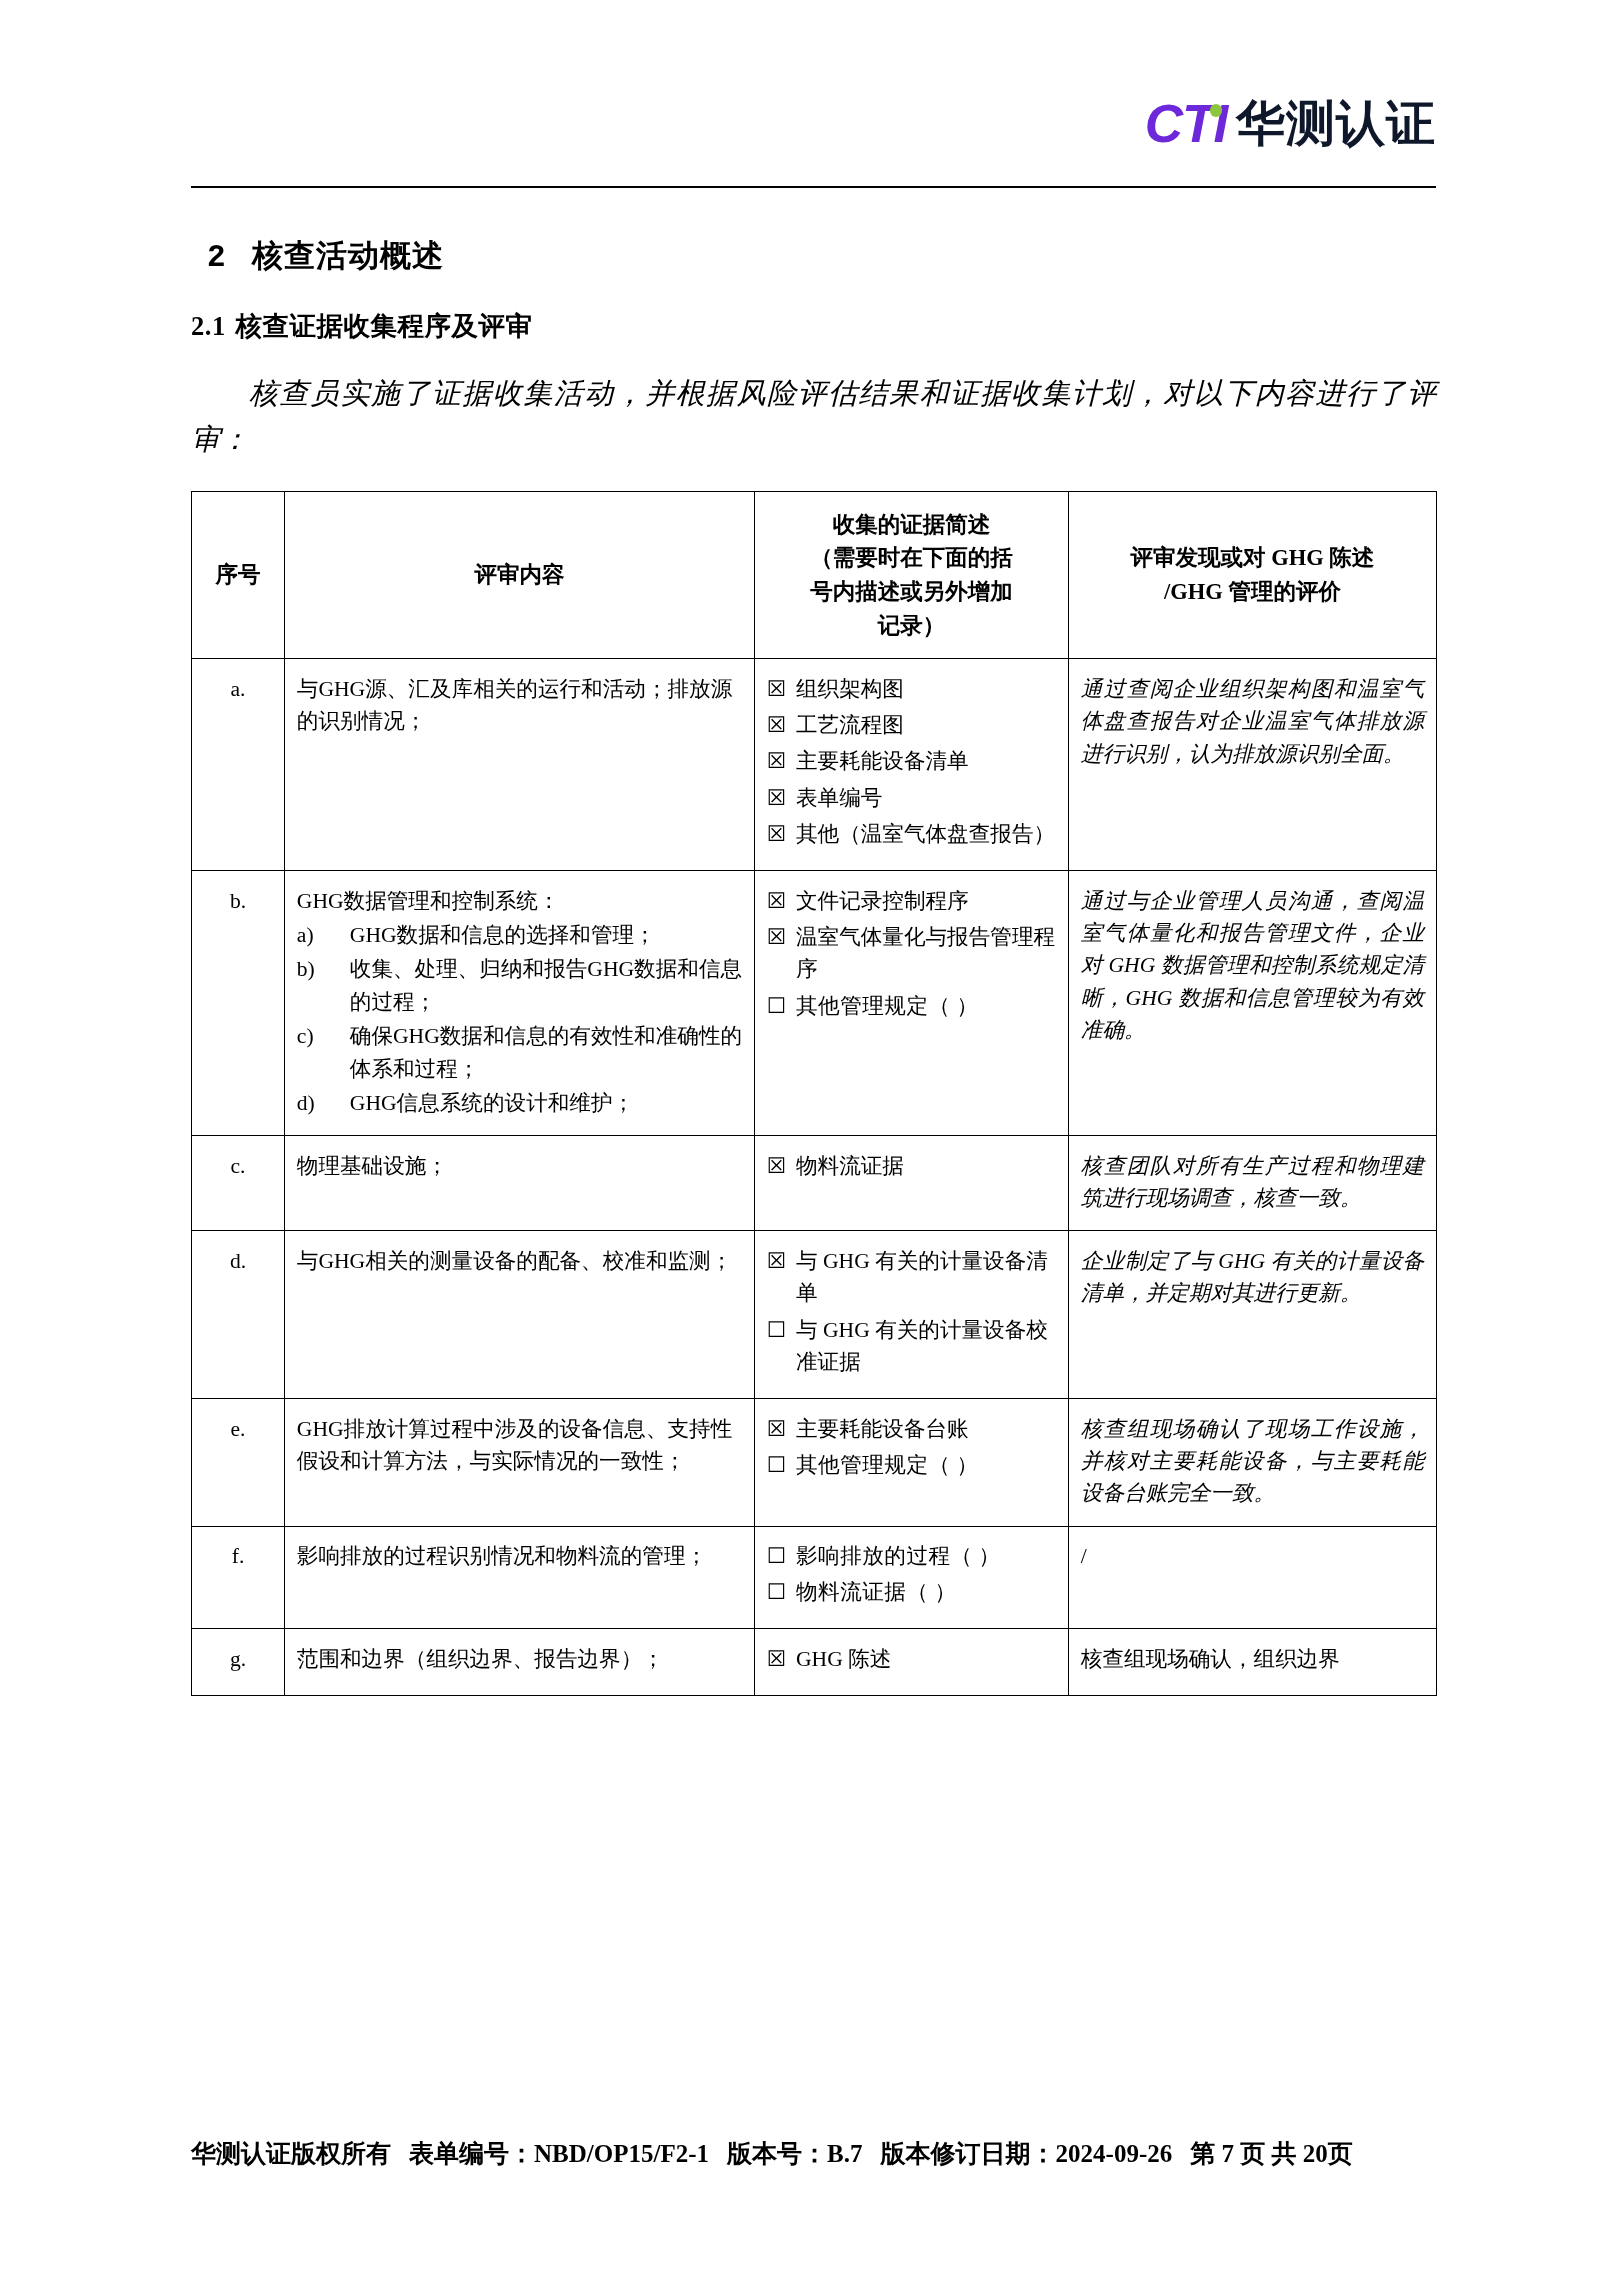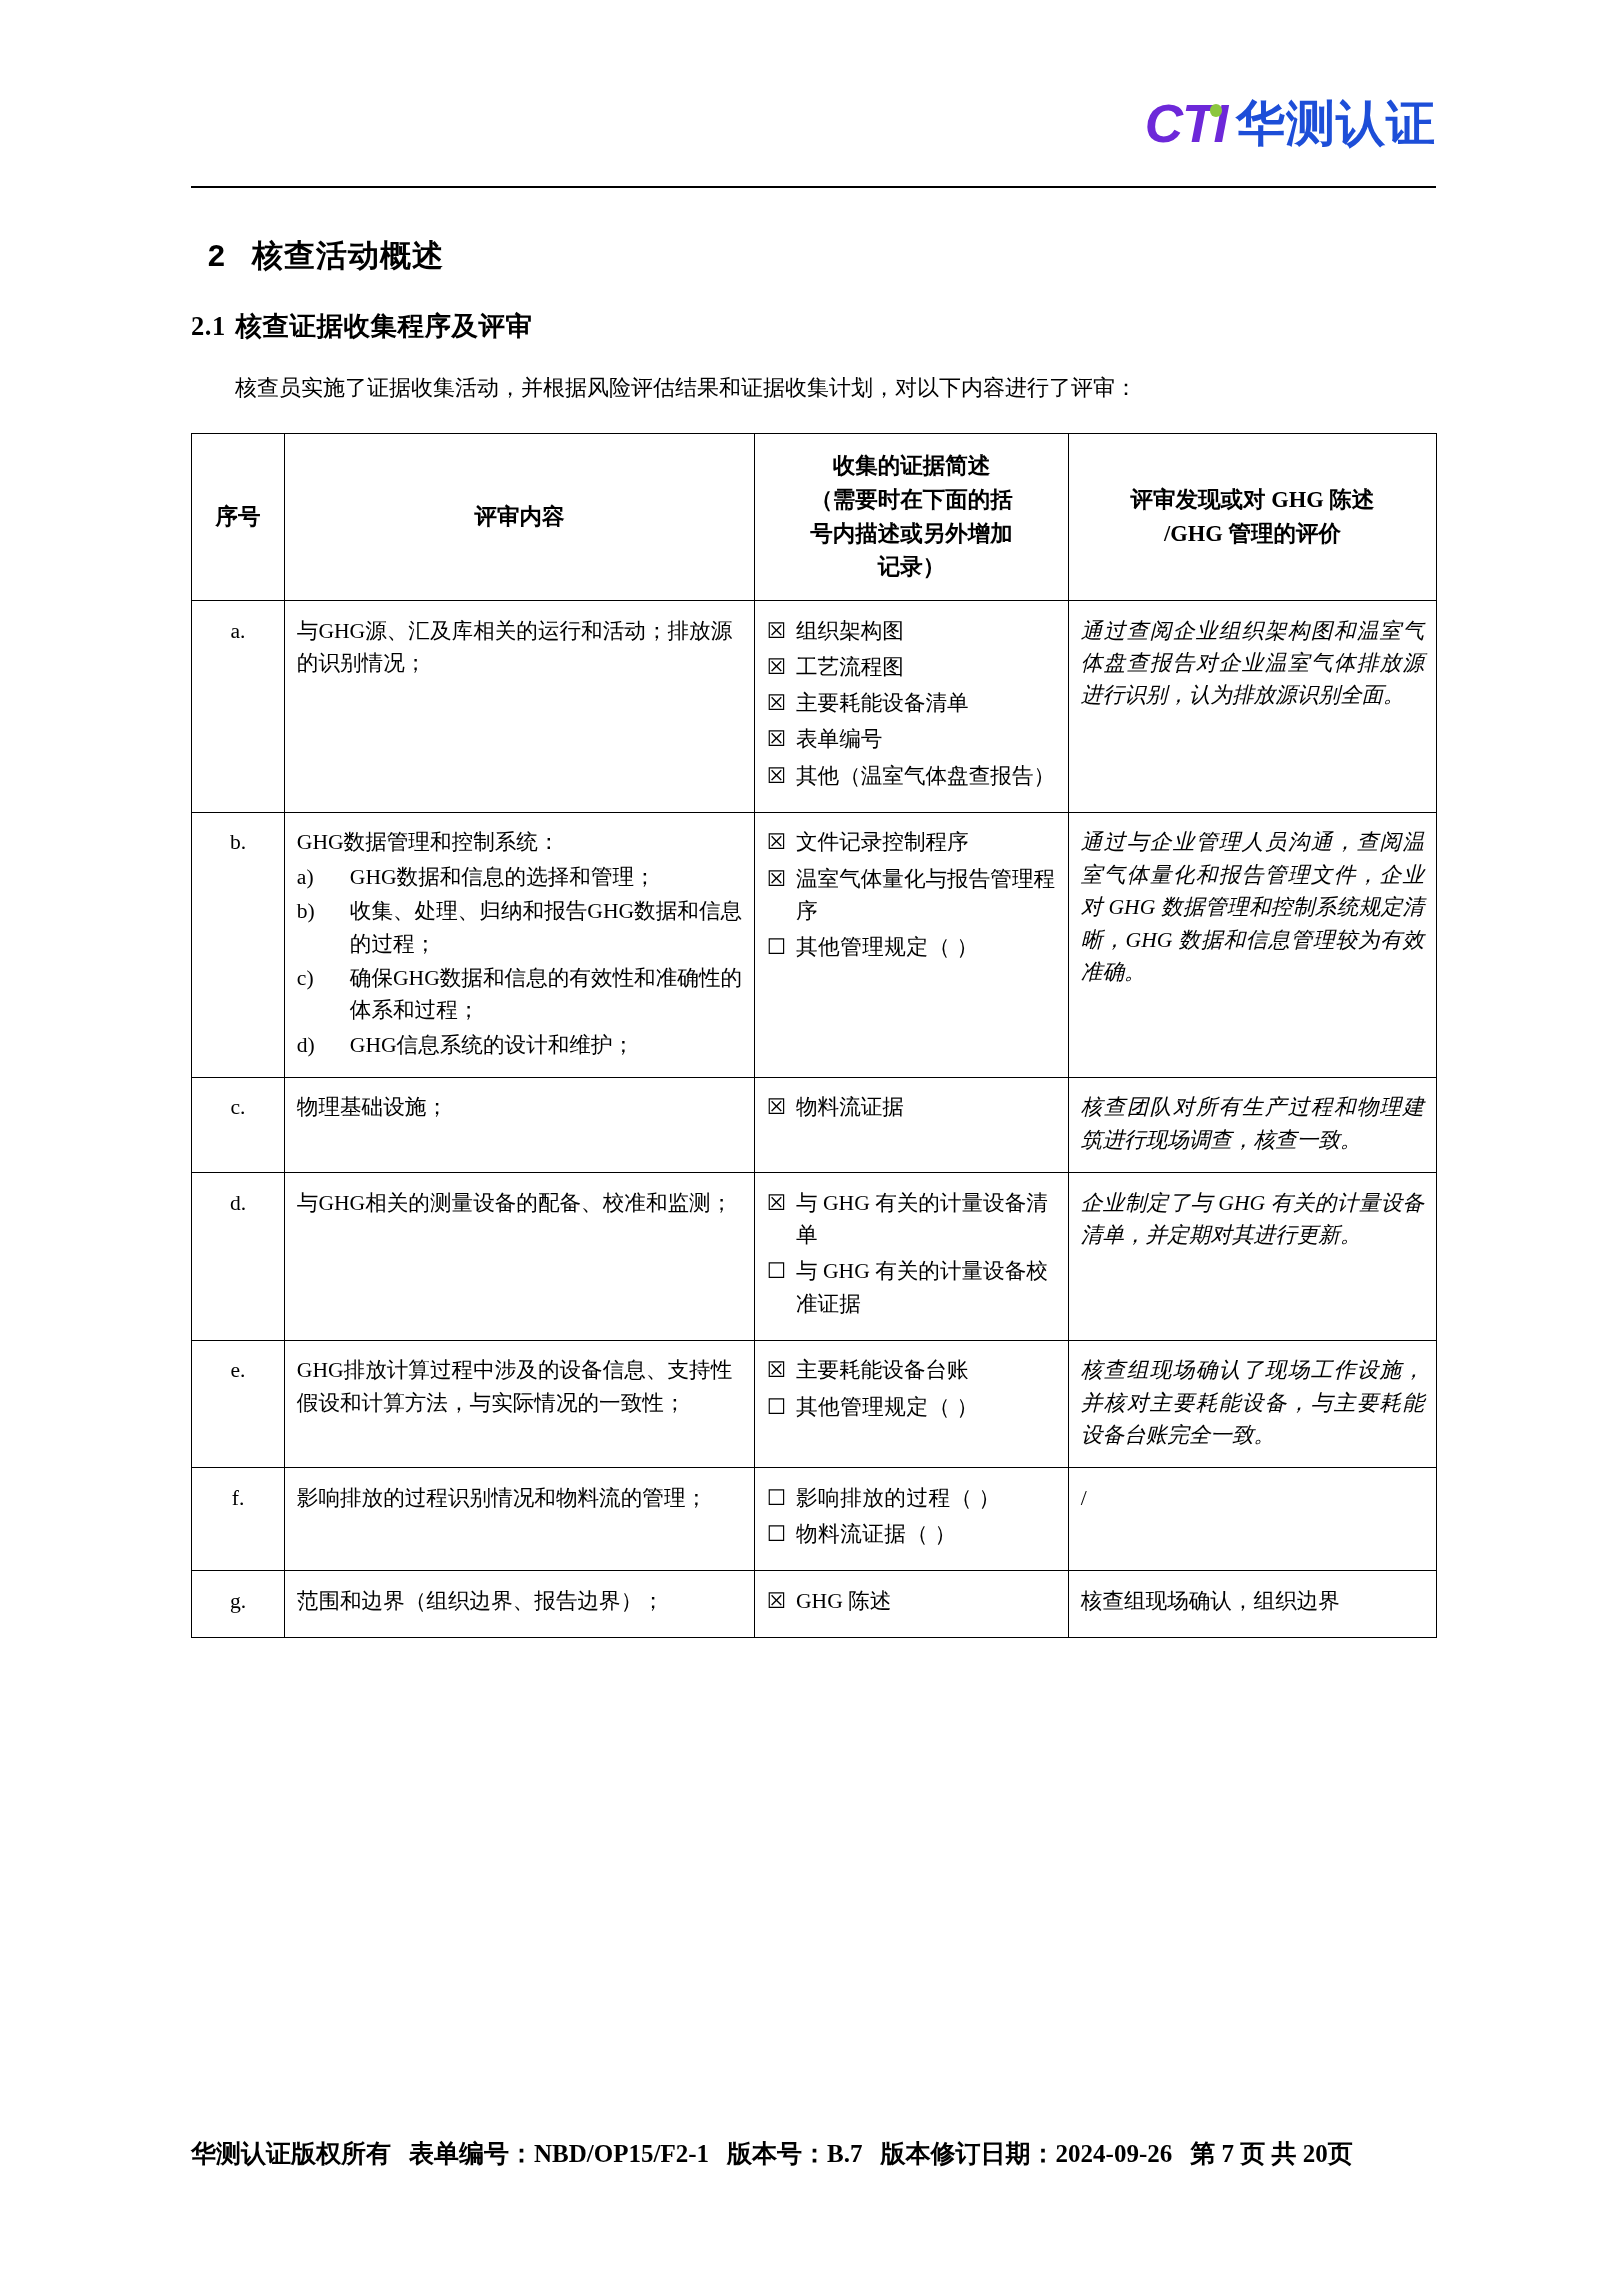--- a/index.html
+++ b/index.html
@@ -59,21 +59,21 @@
     width: 12.7px;
     height: 12.7px;
     border-radius: 50%;
     background: #8cc63f;
     margin: -25.5px 0 0 -17.6px;
   }
   .logo-cn {
     font-family: "Liberation Sans", sans-serif;
     font-weight: bold;
     font-size: 49px;
-    color: #1d4ed8;
+    color: #0f172a;
     margin-left: 13.7px;
     line-height: 1;
     letter-spacing: 1px;
   }
   .header-rule {
     position: absolute;
     left: 191px;
     top: 186px;
     width: 1245px;
     height: 2px;
@@ -97,25 +97,26 @@
   h1.sec .num { margin-right: 25.5px; }
   h2.sub {
     font-size: 26.5px;
     font-weight: bold;
     margin: 31px 0 0 0;
     padding: 0;
     letter-spacing: 0.5px;
   }
   h2.sub .num { margin-right: 9.8px; }
   p.para {
-    font-size: 22px;
+    font-size: 29px;
     line-height: 1.62;
     margin: 25.5px 0 0 0;
     text-align: justify;
     text-indent: 2em;
+    font-style: italic;
   }
   
   table.ev {
     border-collapse: collapse;
     width: 1245px;
     margin-top: 27.4px;
     table-layout: fixed;
   }
   table.ev td, table.ev th {
     border: 1.5px solid #000000;

